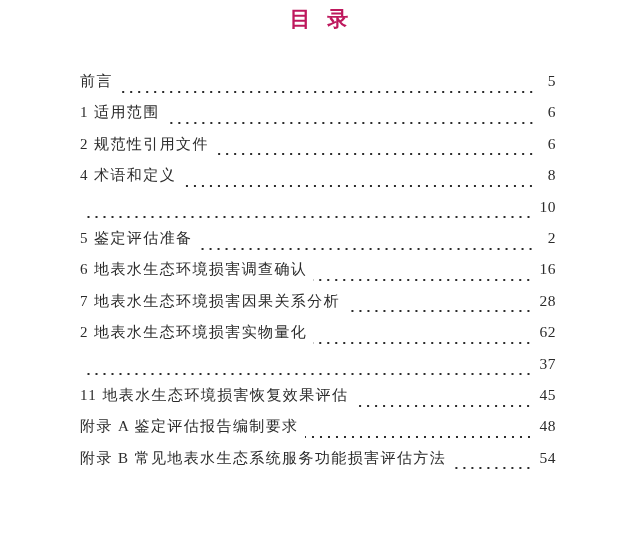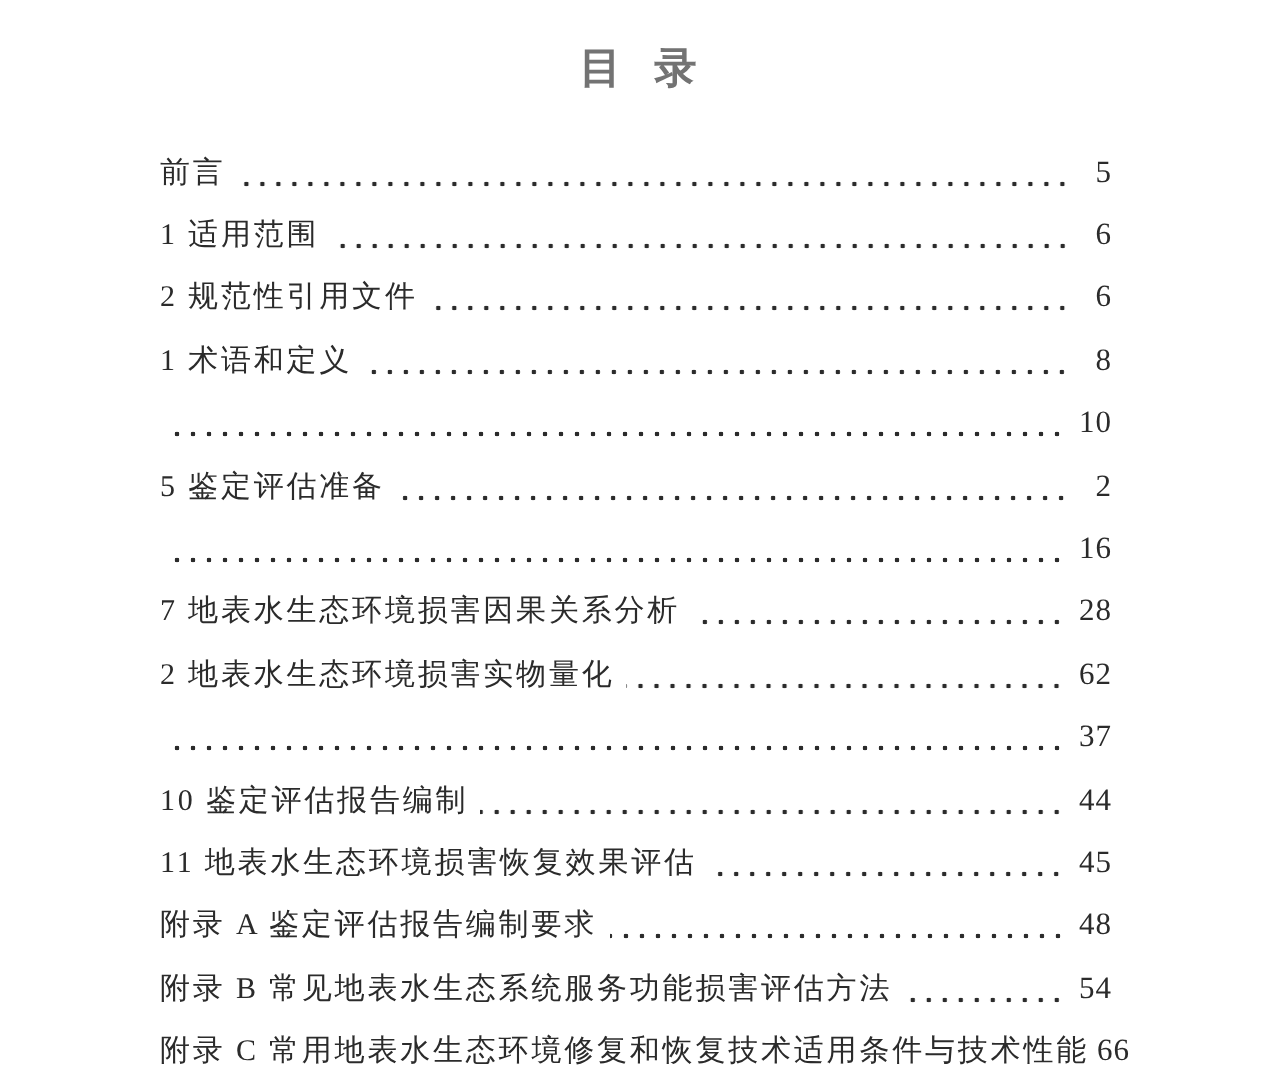--- a/index.html
+++ b/index.html
@@ -10,38 +10,38 @@
   .page {
     position: relative;
     width: 640px;
     height: 543px;
     background: #ffffff;
     overflow: hidden;
     font-family: "Liberation Serif", "DejaVu Serif", serif;
     color: #2b2b2b;
   }
   .doc-title {
-    margin-top: 22px;
+    margin-top: 7px;
     text-align: center;
     font-size: 21px;
     line-height: 25px;
     font-weight: bold;
     letter-spacing: 2px;
     white-space: pre;
-    color: #737373;
+    color: #be185d;
   }
   .toc-list {
     position: absolute;
     left: 80px;
     right: 84px;
     top: 71px;
   }
   .toc-row {
     display: flex;
-    align-items: center;
+    align-items: flex-start;
     height: 31.4px;
     font-size: 15px;
   }
   .toc-label {
     white-space: pre;
     letter-spacing: 1.4px;
     line-height: 20px;
   }
   .toc-leader {
     flex: 1;
@@ -84,70 +84,61 @@
     <span class="toc-label">1 适用范围</span>
     <span class="toc-leader"></span>
     <span class="toc-page">6</span>
   </div>
       <div class="toc-row">
     <span class="toc-label">2 规范性引用文件</span>
     <span class="toc-leader"></span>
     <span class="toc-page">6</span>
   </div>
       <div class="toc-row">
-    <span class="toc-label">1 术语和定义</span>
+    <span class="toc-label">4 术语和定义</span>
     <span class="toc-leader"></span>
     <span class="toc-page">8</span>
   </div>
       <div class="toc-row">
     <span class="toc-leader"></span>
     <span class="toc-page">10</span>
   </div>
       <div class="toc-row">
     <span class="toc-label">5 鉴定评估准备</span>
     <span class="toc-leader"></span>
     <span class="toc-page">2</span>
   </div>
       <div class="toc-row">
+    <span class="toc-label">6 地表水生态环境损害调查确认</span>
     <span class="toc-leader"></span>
     <span class="toc-page">16</span>
   </div>
       <div class="toc-row">
     <span class="toc-label">7 地表水生态环境损害因果关系分析</span>
     <span class="toc-leader"></span>
     <span class="toc-page">28</span>
   </div>
       <div class="toc-row">
     <span class="toc-label">2 地表水生态环境损害实物量化</span>
     <span class="toc-leader"></span>
     <span class="toc-page">62</span>
   </div>
       <div class="toc-row">
     <span class="toc-leader"></span>
     <span class="toc-page">37</span>
   </div>
       <div class="toc-row">
-    <span class="toc-label">10 鉴定评估报告编制</span>
-    <span class="toc-leader"></span>
-    <span class="toc-page">44</span>
-  </div>
-      <div class="toc-row">
     <span class="toc-label">11 地表水生态环境损害恢复效果评估</span>
     <span class="toc-leader"></span>
     <span class="toc-page">45</span>
   </div>
       <div class="toc-row">
     <span class="toc-label">附录 A 鉴定评估报告编制要求</span>
     <span class="toc-leader"></span>
     <span class="toc-page">48</span>
   </div>
       <div class="toc-row">
     <span class="toc-label">附录 B 常见地表水生态系统服务功能损害评估方法</span>
     <span class="toc-leader"></span>
     <span class="toc-page">54</span>
   </div>
-      <div class="toc-row">
-    <span class="toc-label">附录 C 常用地表水生态环境修复和恢复技术适用条件与技术性能</span>
-    <span class="toc-leader no-dots"></span>
-    <span class="toc-page">66</span>
-  </div>
     </div>
 </div>
 
 </body></html>

